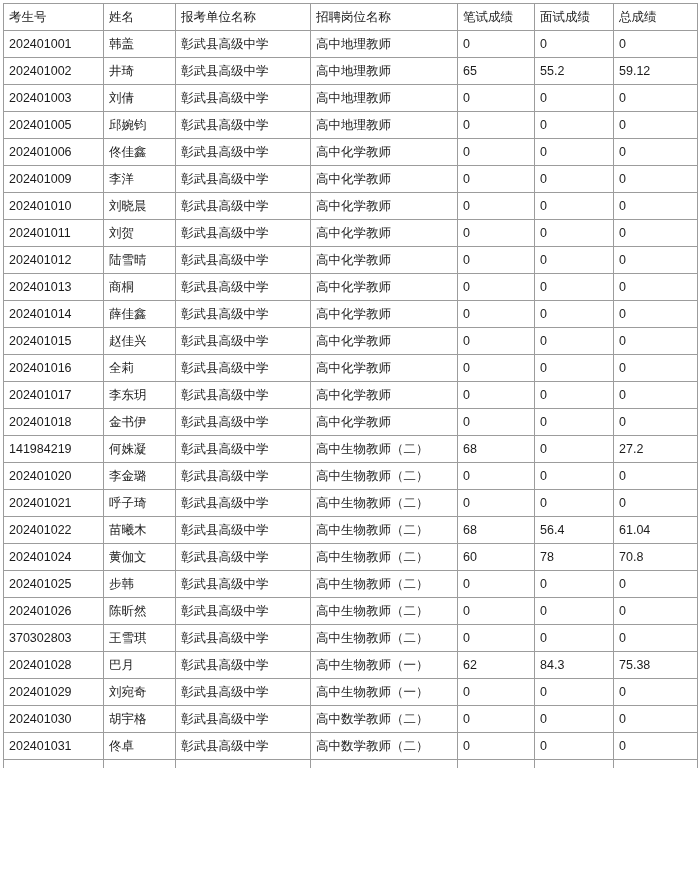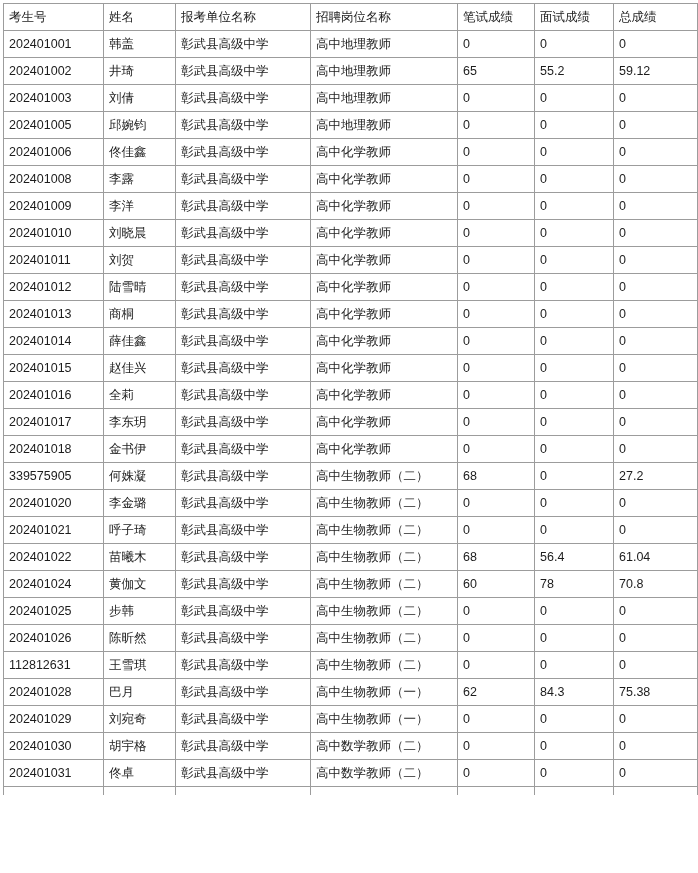--- a/index.html
+++ b/index.html
@@ -107,29 +107,20 @@
         <tr>
           <td>202401006</td>
           <td>佟佳鑫</td>
           <td>彰武县高级中学</td>
           <td>高中化学教师</td>
           <td>0</td>
           <td>0</td>
           <td>0</td>
         </tr>
         <tr>
-          <td>202401008</td>
-          <td>李露</td>
-          <td>彰武县高级中学</td>
-          <td>高中化学教师</td>
-          <td>0</td>
-          <td>0</td>
-          <td>0</td>
-        </tr>
-        <tr>
           <td>202401009</td>
           <td>李洋</td>
           <td>彰武县高级中学</td>
           <td>高中化学教师</td>
           <td>0</td>
           <td>0</td>
           <td>0</td>
         </tr>
         <tr>
           <td>202401010</td>
@@ -206,21 +197,21 @@
         <tr>
           <td>202401018</td>
           <td>金书伊</td>
           <td>彰武县高级中学</td>
           <td>高中化学教师</td>
           <td>0</td>
           <td>0</td>
           <td>0</td>
         </tr>
         <tr>
-          <td>339575905</td>
+          <td>141984219</td>
           <td>何姝凝</td>
           <td>彰武县高级中学</td>
           <td>高中生物教师（二）</td>
           <td>68</td>
           <td>0</td>
           <td>27.2</td>
         </tr>
         <tr>
           <td>202401020</td>
           <td>李金璐</td>
@@ -269,21 +260,21 @@
         <tr>
           <td>202401026</td>
           <td>陈昕然</td>
           <td>彰武县高级中学</td>
           <td>高中生物教师（二）</td>
           <td>0</td>
           <td>0</td>
           <td>0</td>
         </tr>
         <tr>
-          <td>112812631</td>
+          <td>370302803</td>
           <td>王雪琪</td>
           <td>彰武县高级中学</td>
           <td>高中生物教师（二）</td>
           <td>0</td>
           <td>0</td>
           <td>0</td>
         </tr>
         <tr>
           <td>202401028</td>
           <td>巴月</td>

